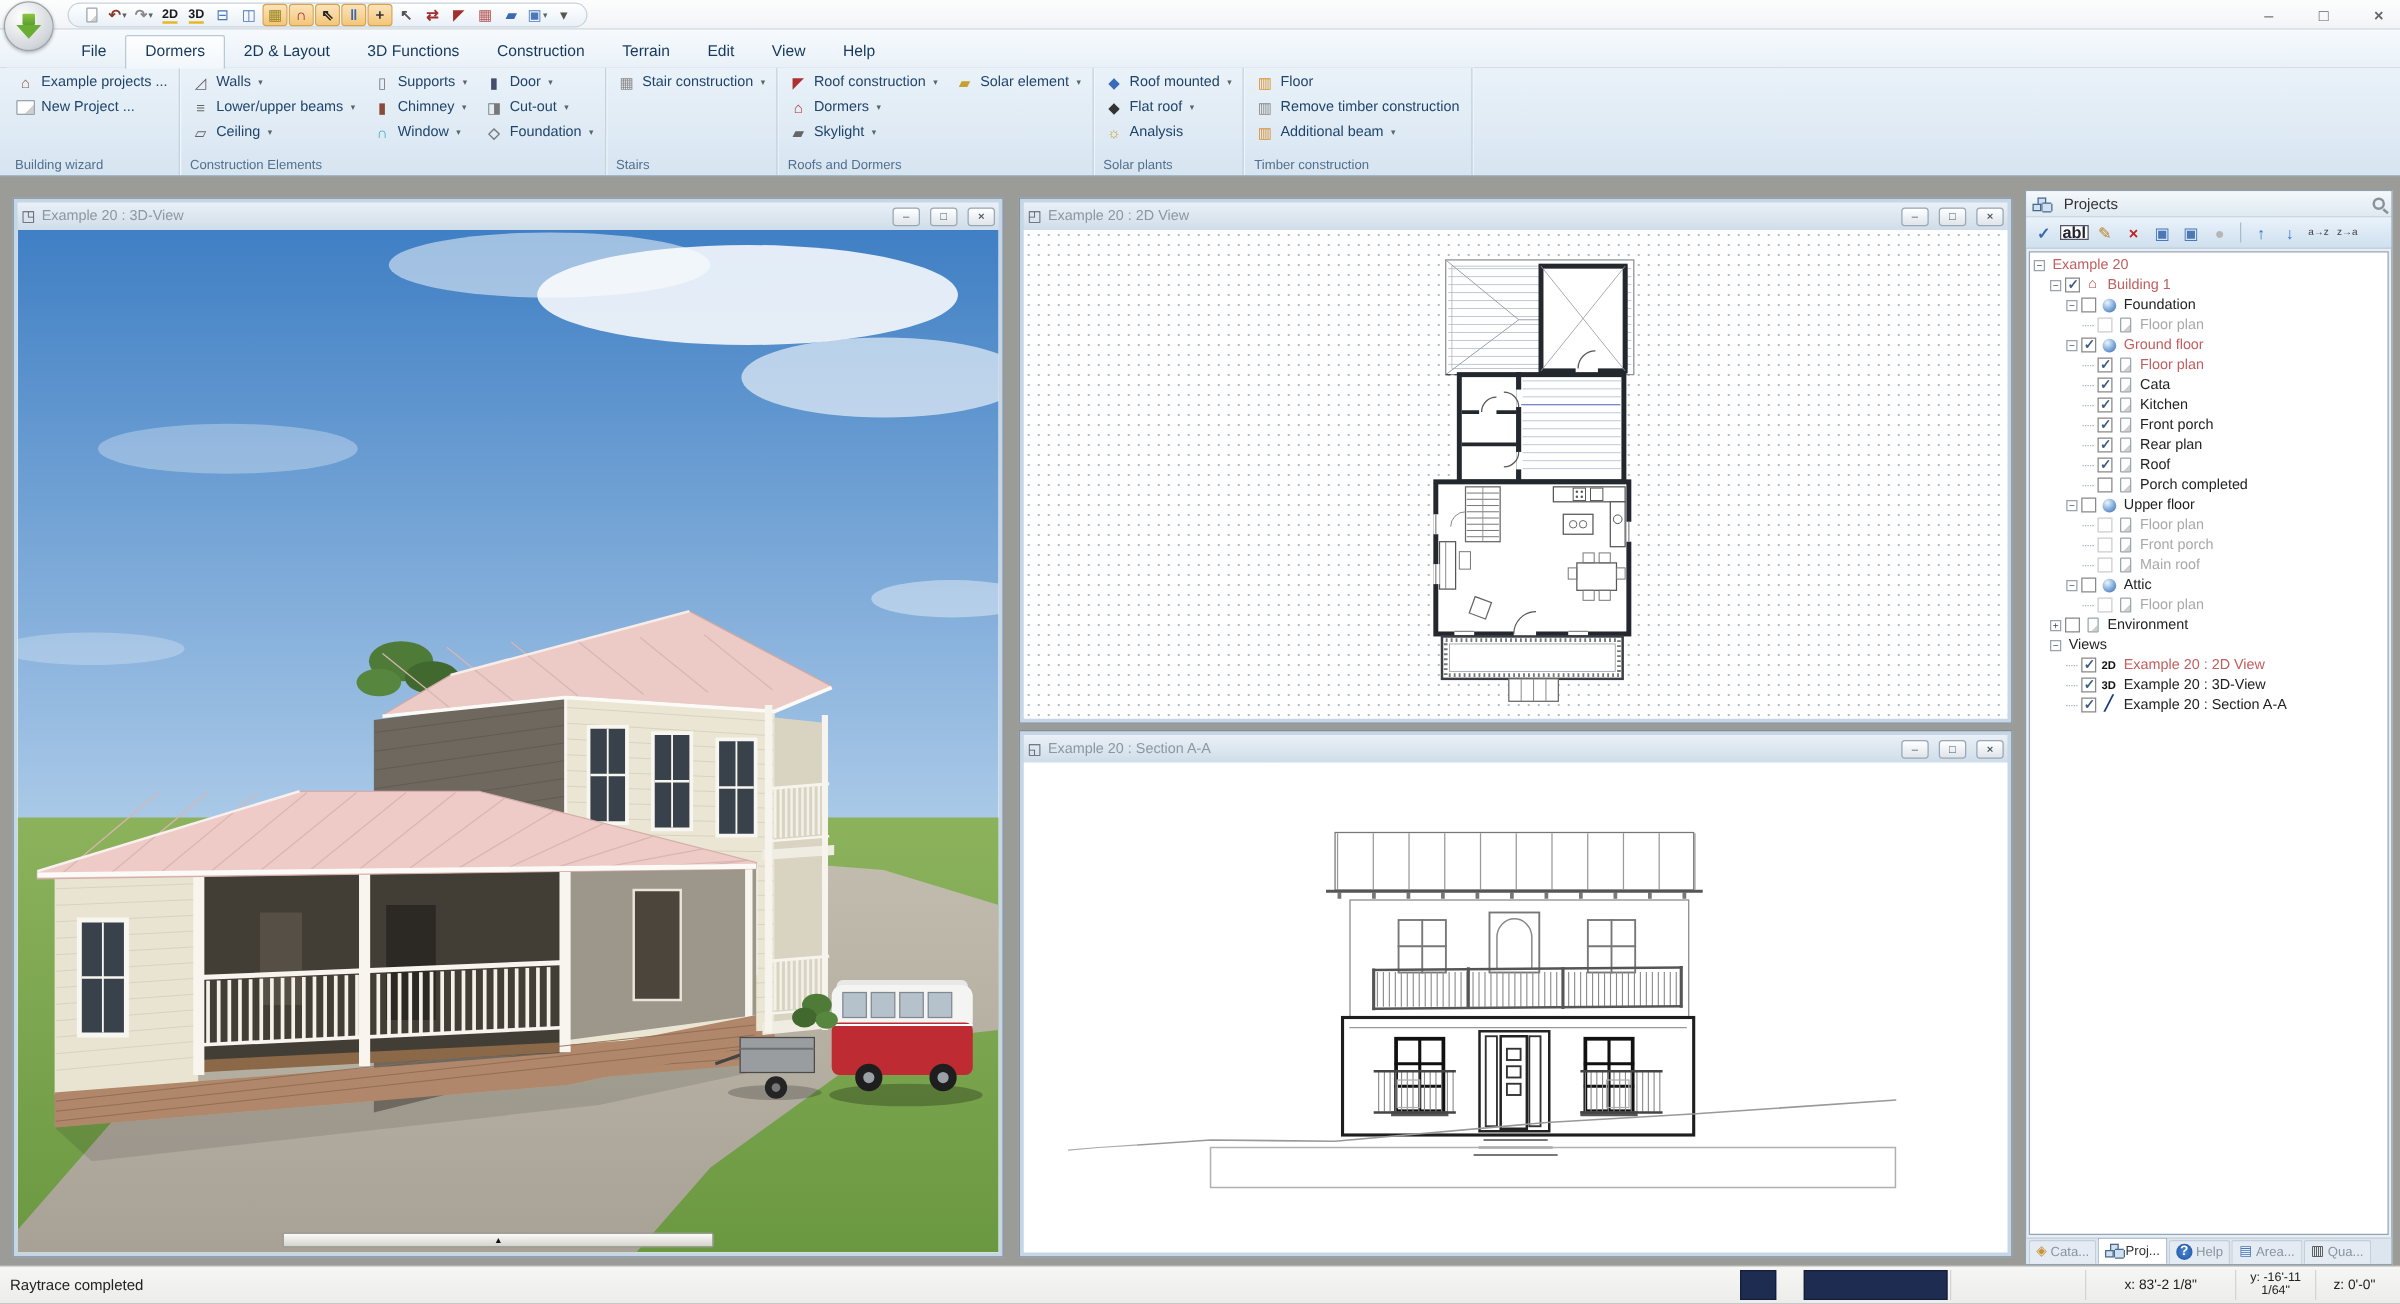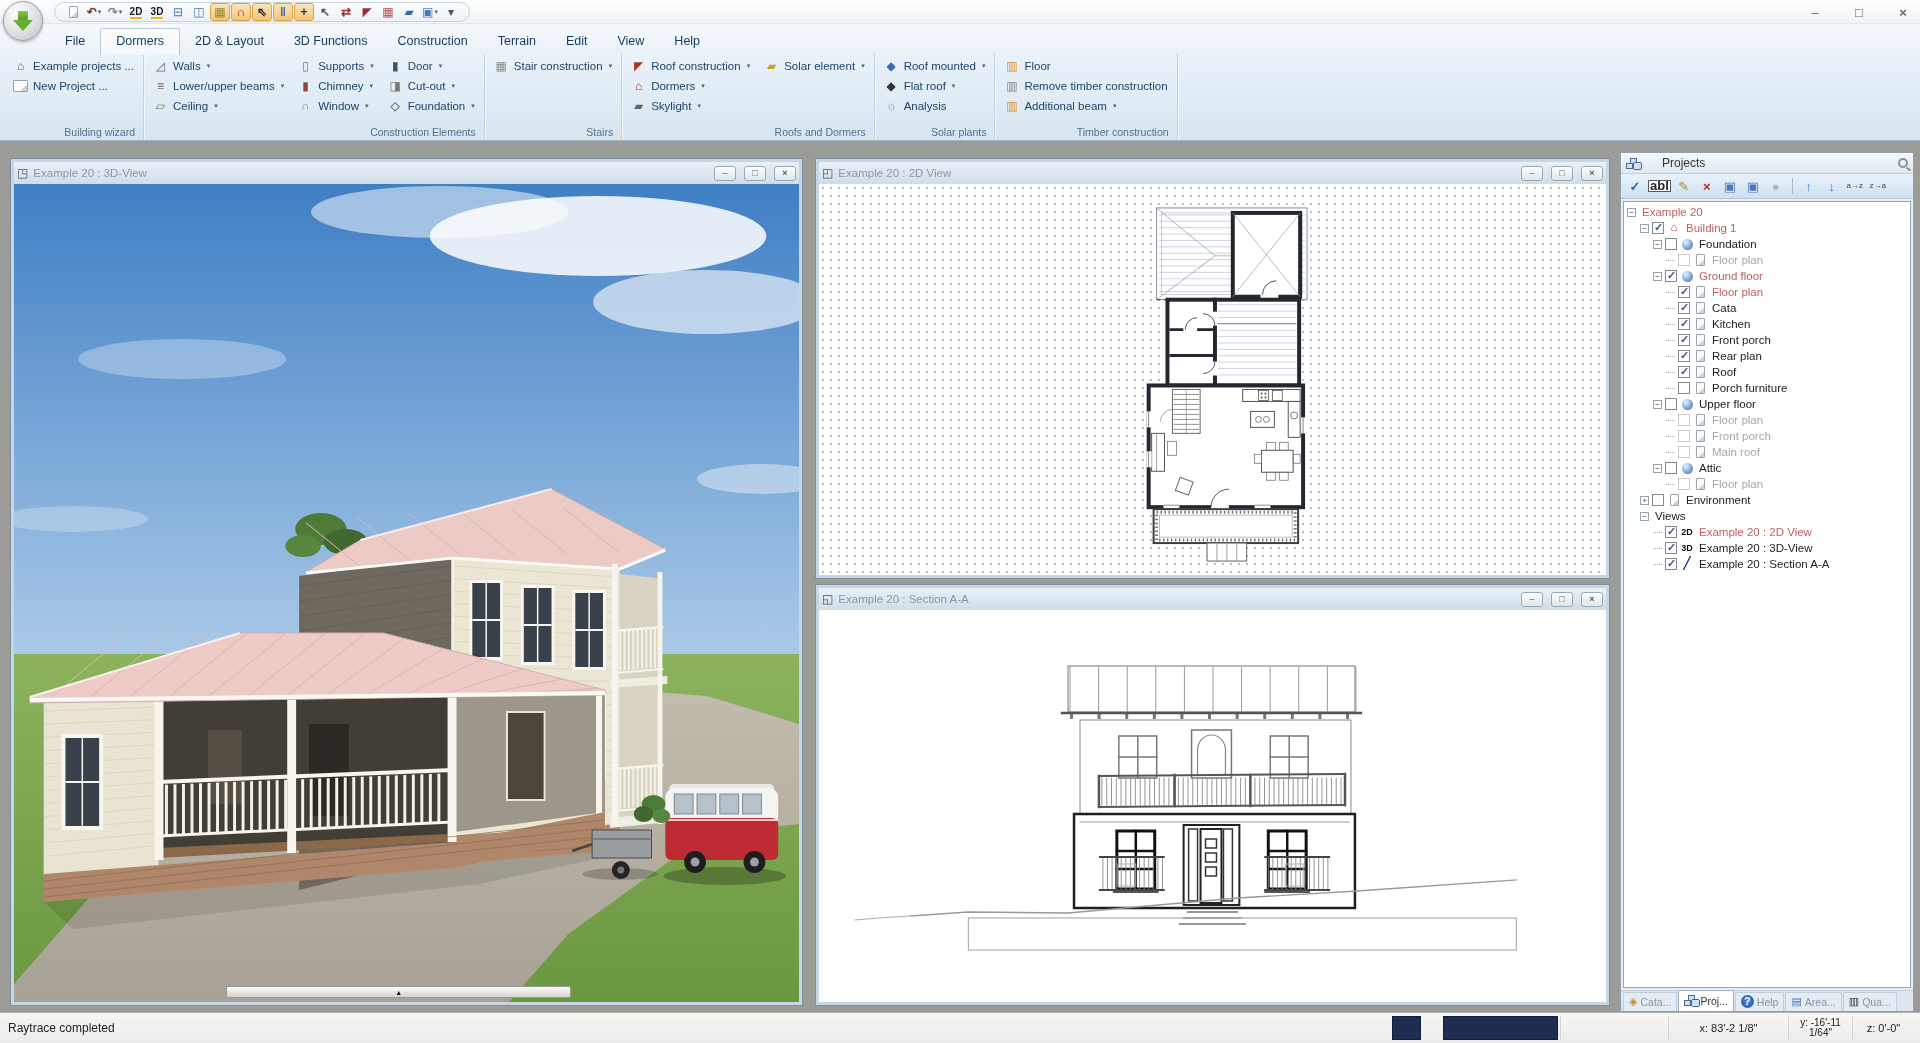--- a/index.html
+++ b/index.html
@@ -33,41 +33,41 @@
   .tab.active{background:linear-gradient(#fefefe,#f2f7fb);border:1px solid #b9c9d8;border-bottom:none;
     border-radius:2px 2px 0 0;margin-bottom:-1px;padding-bottom:7px}
   .ribbon{position:absolute;top:54px;left:0;right:0;height:87px;
     background:linear-gradient(#eaf2f9,#d7e5f1);border-bottom:1px solid #a2b8ca;display:flex;align-items:stretch;padding-left:4px;z-index:20}
   .rgroup{display:flex;flex-direction:column;border-right:1px solid #c3d2e0;box-shadow:1px 0 0 #f0f6fa;padding:2px 6px 0}
   .rcols{display:flex;gap:8px;flex:1}
   .rcol{display:flex;flex-direction:column}
   .rbtn{display:flex;align-items:center;height:20px;gap:5px;padding:0 3px;font-size:11.5px;
     color:#20456b;white-space:nowrap;cursor:default;border-radius:2px}
   .rbtn .ric{width:15px;font-size:12px;text-align:center;flex:none}
-  .rlabel{text-align:right;font-size:10.5px;color:#51708e;padding:3px 2px 2px}
+  .rlabel{text-align:left;font-size:10.5px;color:#51708e;padding:3px 2px 2px}
   
   .mdi{position:absolute;top:141px;left:0;right:0;bottom:31px;background:#9b9b98}
   .child{position:absolute;border:1px solid #7f8f9d;background:#c6d6e4;padding:3px;display:flex;flex-direction:column}
   .ctitle{height:22px;background:linear-gradient(#eaf0f6,#cfdde9);display:flex;align-items:center;
     padding:0 3px;gap:5px;flex:none}
   .ctitle .ttext{font-size:11.5px;color:#8b97a3;flex:1;white-space:nowrap;overflow:hidden}
   .ctitle .ic{font-size:12px;color:#556}
   .cbtn{width:22px;height:15px;border:1px solid #9aa8b6;border-radius:3px;flex:none;
     background:linear-gradient(#ffffff,#dfe5ea);display:flex;align-items:center;justify-content:center;
     font-size:9px;color:#4a5a68;margin-left:3px;cursor:default}
   .cbody{flex:1;position:relative;overflow:hidden;background:#fff}
   .grid-dots{background-color:#fff;background-image:radial-gradient(#b4bcc8 0.8px,transparent 0.9px);
     background-size:8px 8px}
   svg{display:block}
   .slider3d{position:absolute;bottom:4px;left:27%;width:44%;height:12px;border:1px solid #9a9a94;
     border-radius:2px;background:linear-gradient(#fbfbf9,#d6d3cc);display:flex;align-items:center;justify-content:center}
   .slider3d .ic{font-size:7px;color:#111}
   
   .projects{position:absolute;background:#e8eef4;border:1px solid #8fa2b2;display:flex;flex-direction:column}
-  .phead{height:21px;display:flex;align-items:center;gap:23px;padding:0 5px;
+  .phead{height:21px;display:flex;align-items:center;gap:12px;padding:0 5px;
     background:linear-gradient(#f4f8fb,#dfe9f1);border-bottom:1px solid #c3d0db}
   .phead .ptitle{font-size:12px;color:#333;flex:1}
   .ptoolbar{height:25px;display:flex;align-items:center;gap:3px;padding:0 4px;
     background:linear-gradient(#e9f2fa,#cfe0ef);border-bottom:1px solid #b8c8d6}
   .ptb{min-width:20px;height:20px;display:flex;align-items:center;justify-content:center;border-radius:2px;cursor:default}
   .ptb .ic{font-size:13px}
   .ptb .ic.small{font-size:8px;font-weight:normal}
   .psep{width:1px;height:16px;background:#aabccb;margin:0 3px}
   .ptree{flex:1;background:#fff;border:1px solid #93a5b5;margin:2px;overflow:hidden;padding-top:2px}
   .trow{height:16px;display:flex;align-items:center;font-size:11.5px;white-space:nowrap;cursor:default}
@@ -1104,21 +1104,21 @@
           </span>
           <span class="lbl col-k">Roof</span>
         </div>
         <div class="trow">
           <span style="width: 42px; flex: 0 0 auto;"></span>
           <span class="dots"></span>
           <span class="cb"></span>
           <span class="ticon">
             <span class="ic page-doc"></span>
           </span>
-          <span class="lbl col-k">Porch furniture</span>
+          <span class="lbl col-k">Porch completed</span>
         </div>
         <div class="trow">
           <span style="width: 29px; flex: 0 0 auto;"></span>
           <span class="exp">−</span>
           <span class="cb"></span>
           <span class="ticon">
             <span class="ic sphere-blue"></span>
           </span>
           <span class="lbl col-k">Upper floor</span>
         </div>

